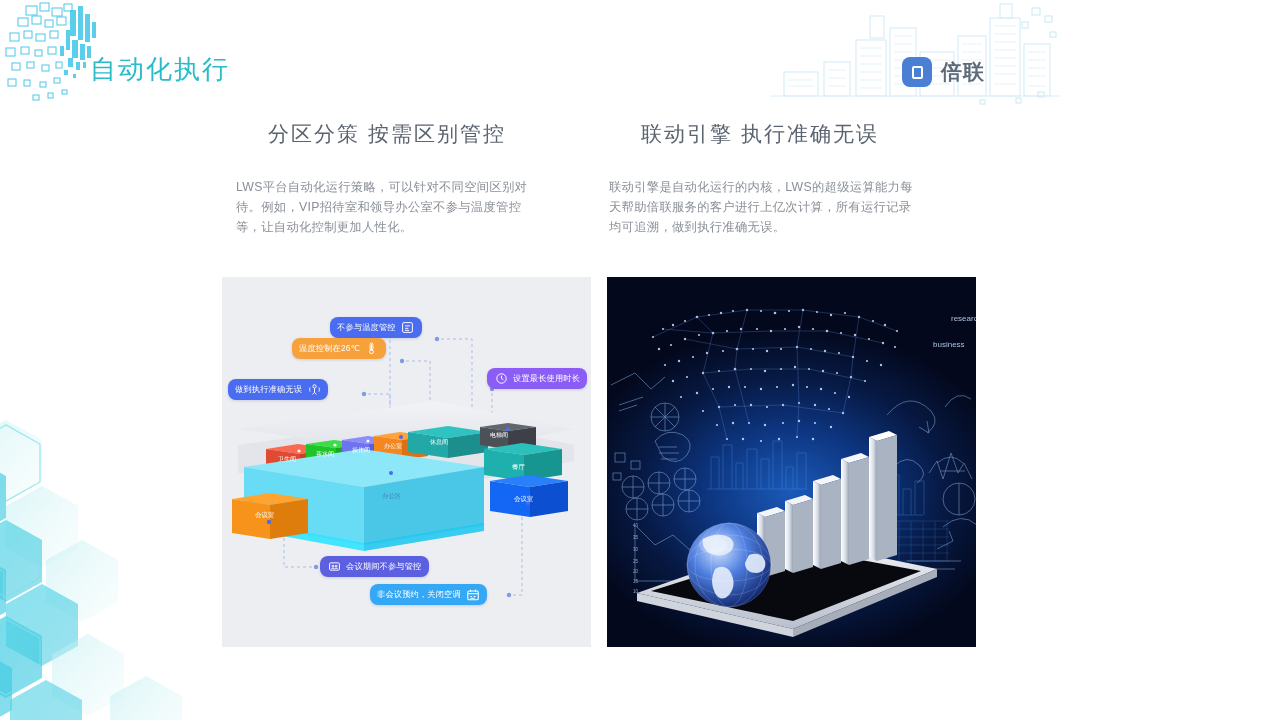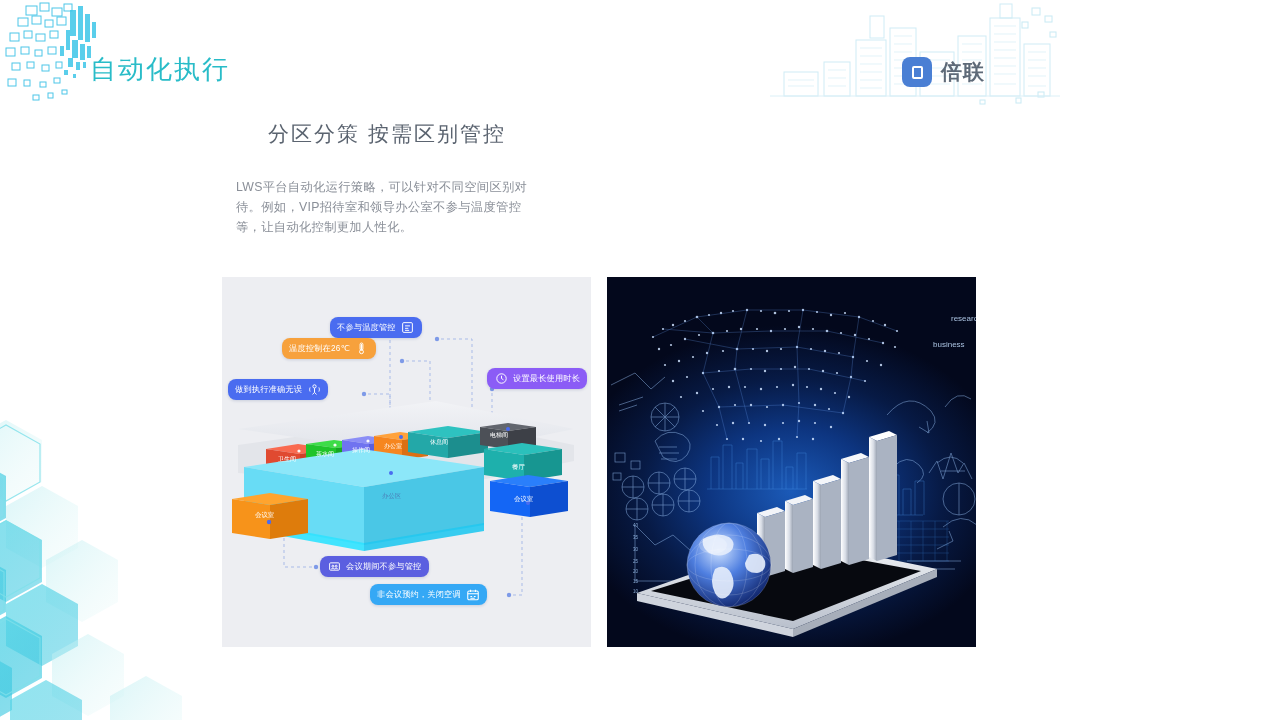--- a/index.html
+++ b/index.html
@@ -230,20 +230,22 @@
       </span>
     <span class="brand-name">倍联</span>
   </div>
 
   <div class="col col-left">
     <h2>分区分策 按需区别管控</h2>
     <p>LWS平台自动化运行策略，可以针对不同空间区别对待。例如，VIP招待室和领导办公室不参与温度管控等，让自动化控制更加人性化。</p>
   </div>
 
   <div class="col col-right">
+    <h2>联动引擎 执行准确无误</h2>
+    <p>联动引擎是自动化运行的内核，LWS的超级运算能力每天帮助倍联服务的客户进行上亿次计算，所有运行记录均可追溯，做到执行准确无误。</p>
   </div>
 
   <div class="panel panel-left">
     <div class="diagram">
 
       <svg width="369" height="370" style="position:absolute;inset:0">
         <g stroke="#a9bbe8" stroke-width="1" stroke-dasharray="3 3" fill="none">
           <path d="M213 62 H250 V155"></path>
           <path d="M178 84 H208 V160"></path>
           <path d="M140 117 H168 V163"></path>
@@ -265,21 +267,21 @@
       <div class="chip blue" style="left:108px; top:40px;">
         <span>不参与温度管控</span>
         <span class="cicon">
           <svg width="13" height="13" viewBox="0 0 16 16" fill="none" stroke="#fff" stroke-width="1.2">
             <rect x="2" y="2" width="12" height="12" rx="1.5"></rect>
             <path d="M5 6h6M5 9h4M5 11.5h5"></path>
           </svg>
         </span>
       </div>
 
-      <div class="chip orange" style="left:60px; top:61px;">
+      <div class="chip orange" style="left:70px; top:61px;">
         <span>温度控制在26℃</span>
         <span class="cicon">
           <svg width="13" height="13" viewBox="0 0 16 16" fill="none" stroke="#fff" stroke-width="1.2">
             <path d="M8 2.5v7"></path>
               <rect x="6.3" y="1.2" width="3.4" height="9" rx="1.7"></rect>
             <circle cx="8" cy="12" r="2.4"></circle>
           </svg>
         </span>
       </div>
 

